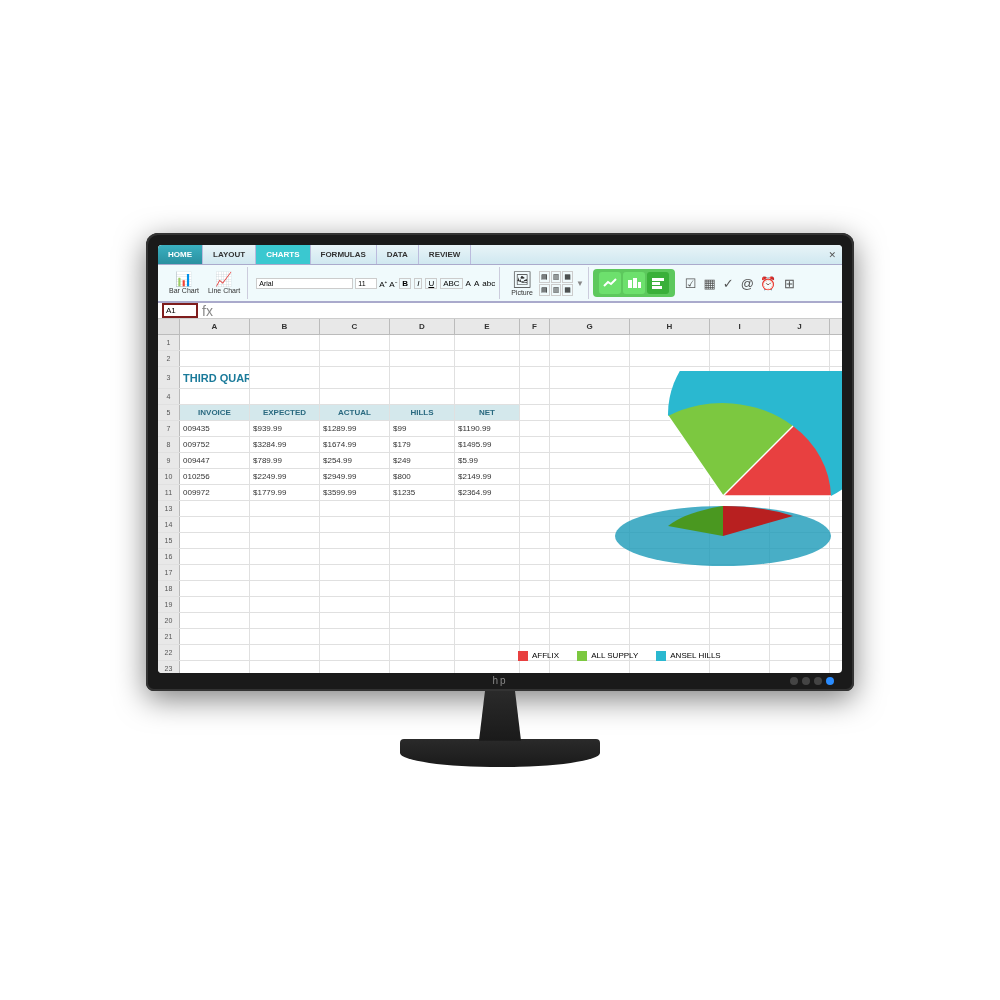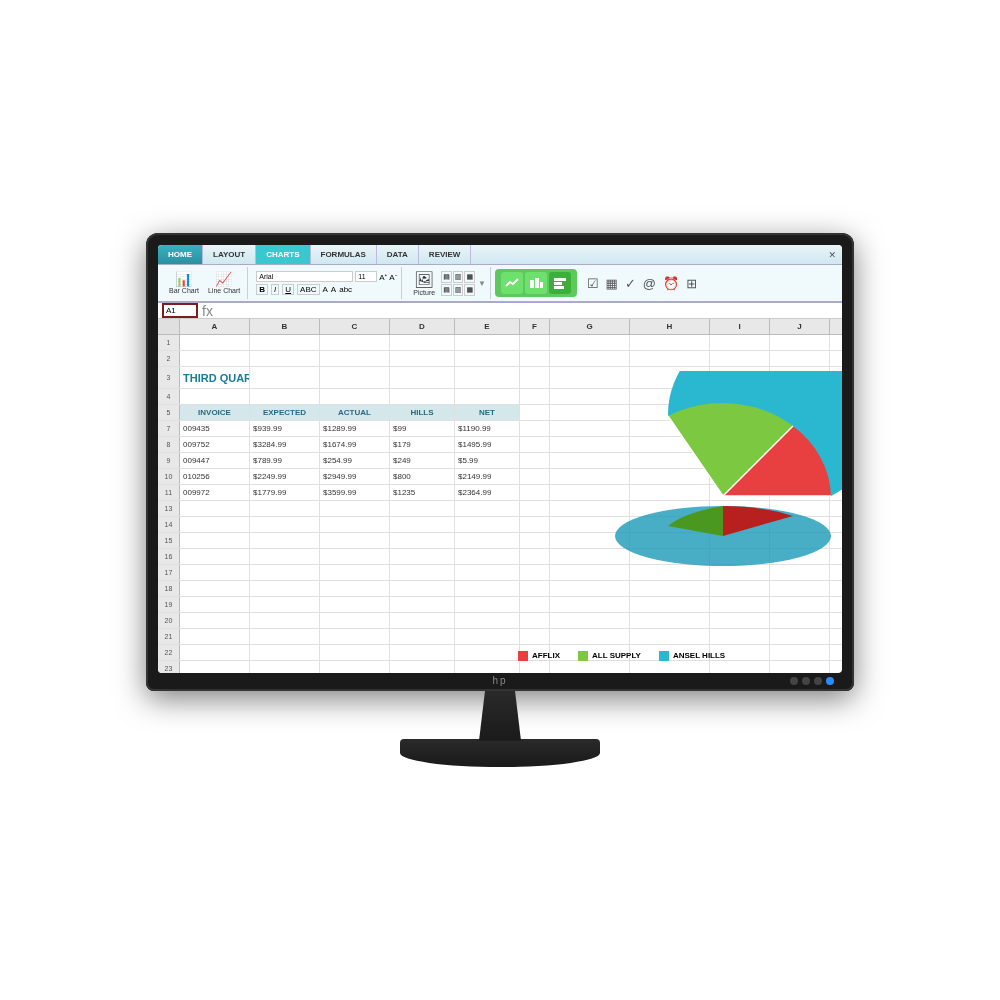--- a/index.html
+++ b/index.html
@@ -287,21 +287,20 @@
       font-weight: bold;
       font-size: 11px;
       color: #1a7a9a;
       text-transform: uppercase;
     }
 
     .legend-item {
       display: flex;
       align-items: center;
       gap: 4px;
-      font-weight: bold;
     }
 
     .legend-color {
       width: 10px;
       height: 10px;
     }
 
     
     .screen-content {
       width: 100%;
@@ -358,21 +357,21 @@
               <span class="ribbon-btn-icon">📊</span>
               <span>Bar Chart</span>
             </div>
             <div class="ribbon-btn">
               <span class="ribbon-btn-icon">📈</span>
               <span>Line Chart</span>
             </div>
           </div>
 
           <div class="ribbon-group">
-            <div style="display:flex;flex-direction:column;gap:2px;">
+            <div style="display:flex;flex-direction:row;gap:2px;">
               <div style="display:flex;gap:2px;align-items:center;">
                 <input class="font-selector" type="text" value="Arial" style="">
                 <input class="font-selector" type="text" value="11" style="width: 22px;">
                 <span style="font-size:8px;cursor:pointer;">A⁺</span>
                 <span style="font-size:8px;cursor:pointer;">A⁻</span>
               </div>
               <div style="display:flex;gap:3px;align-items:center;">
                 <span style="font-size:8px;font-weight:bold;cursor:pointer;border:1px solid #ccc;padding:0 2px;">B</span>
                 <span style="font-size:8px;font-style:italic;cursor:pointer;border:1px solid #ccc;padding:0 2px;">I</span>
                 <span style="font-size:8px;text-decoration:underline;cursor:pointer;border:1px solid #ccc;padding:0 2px;">U</span>

